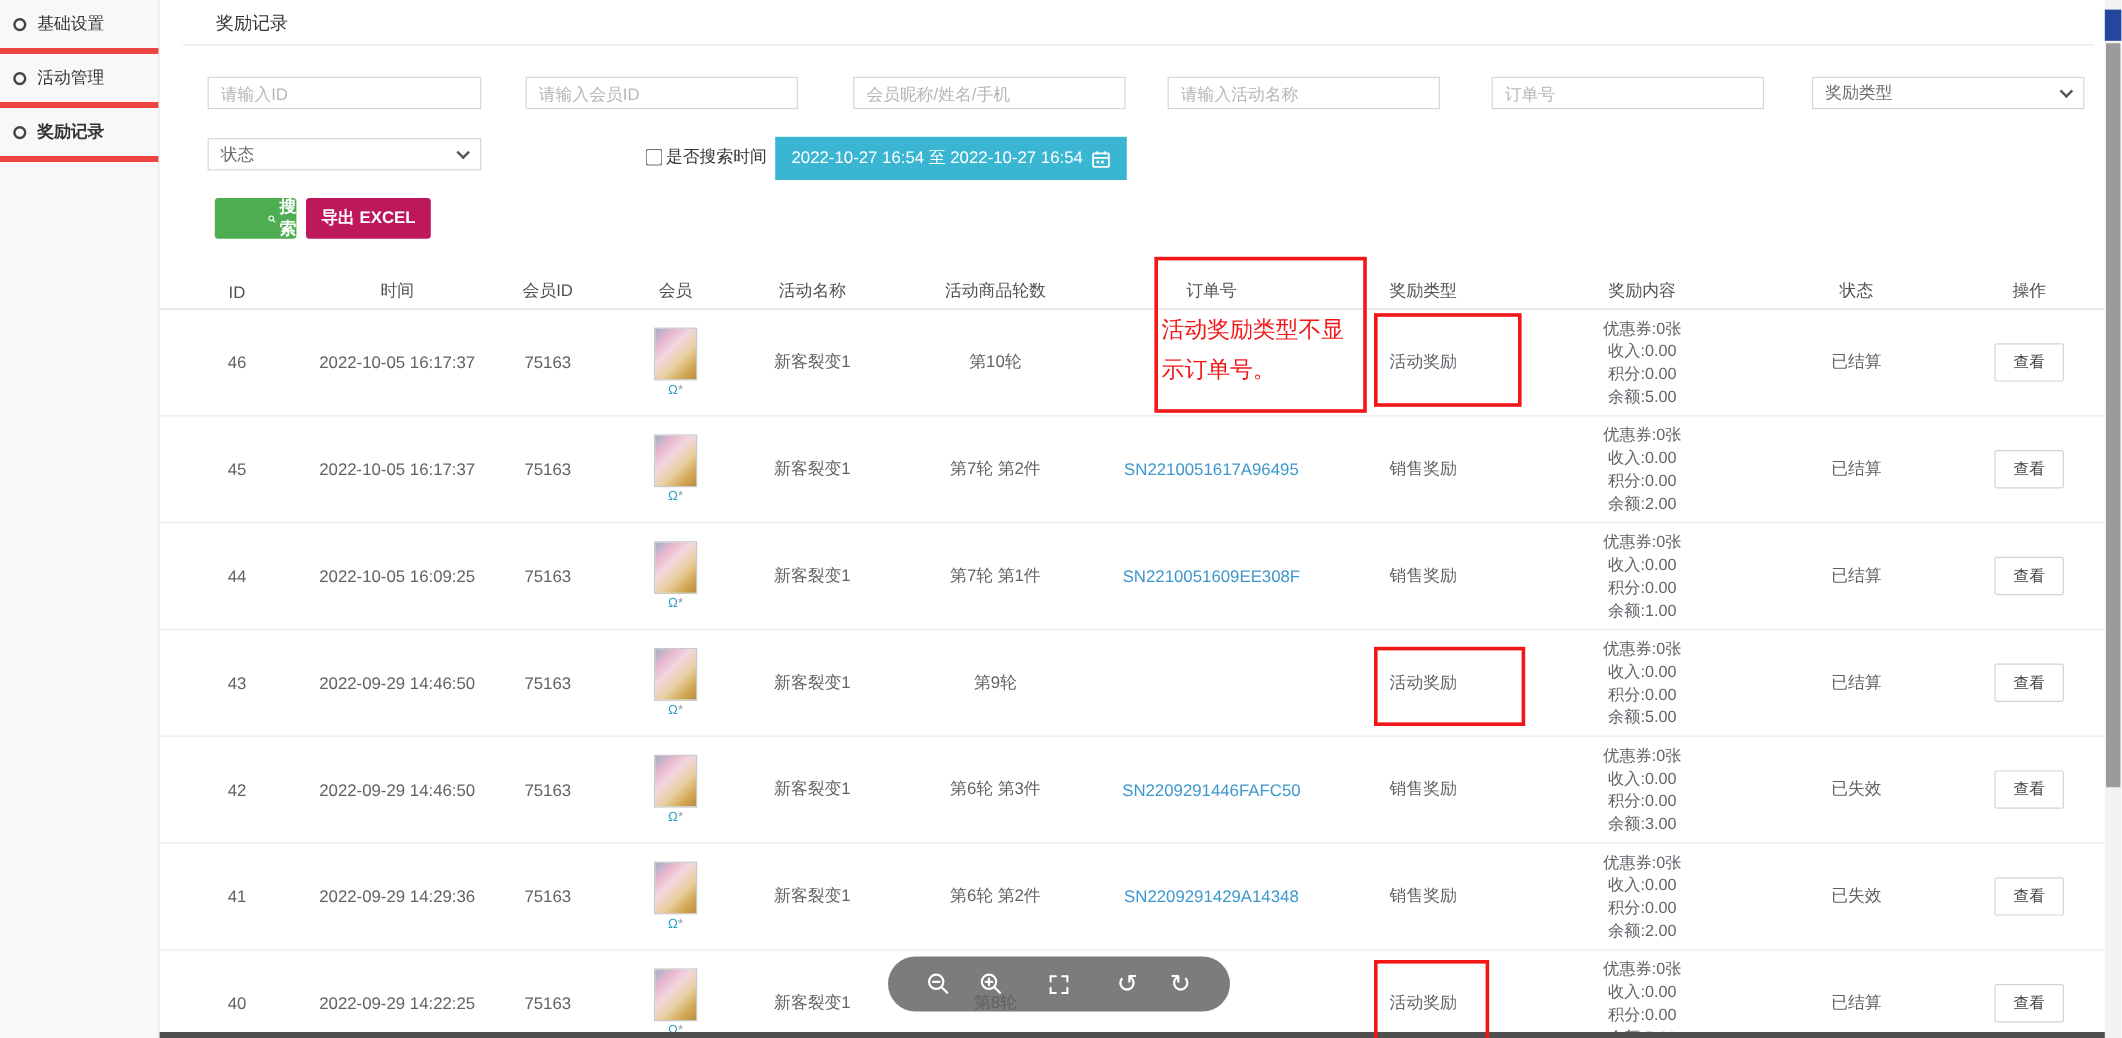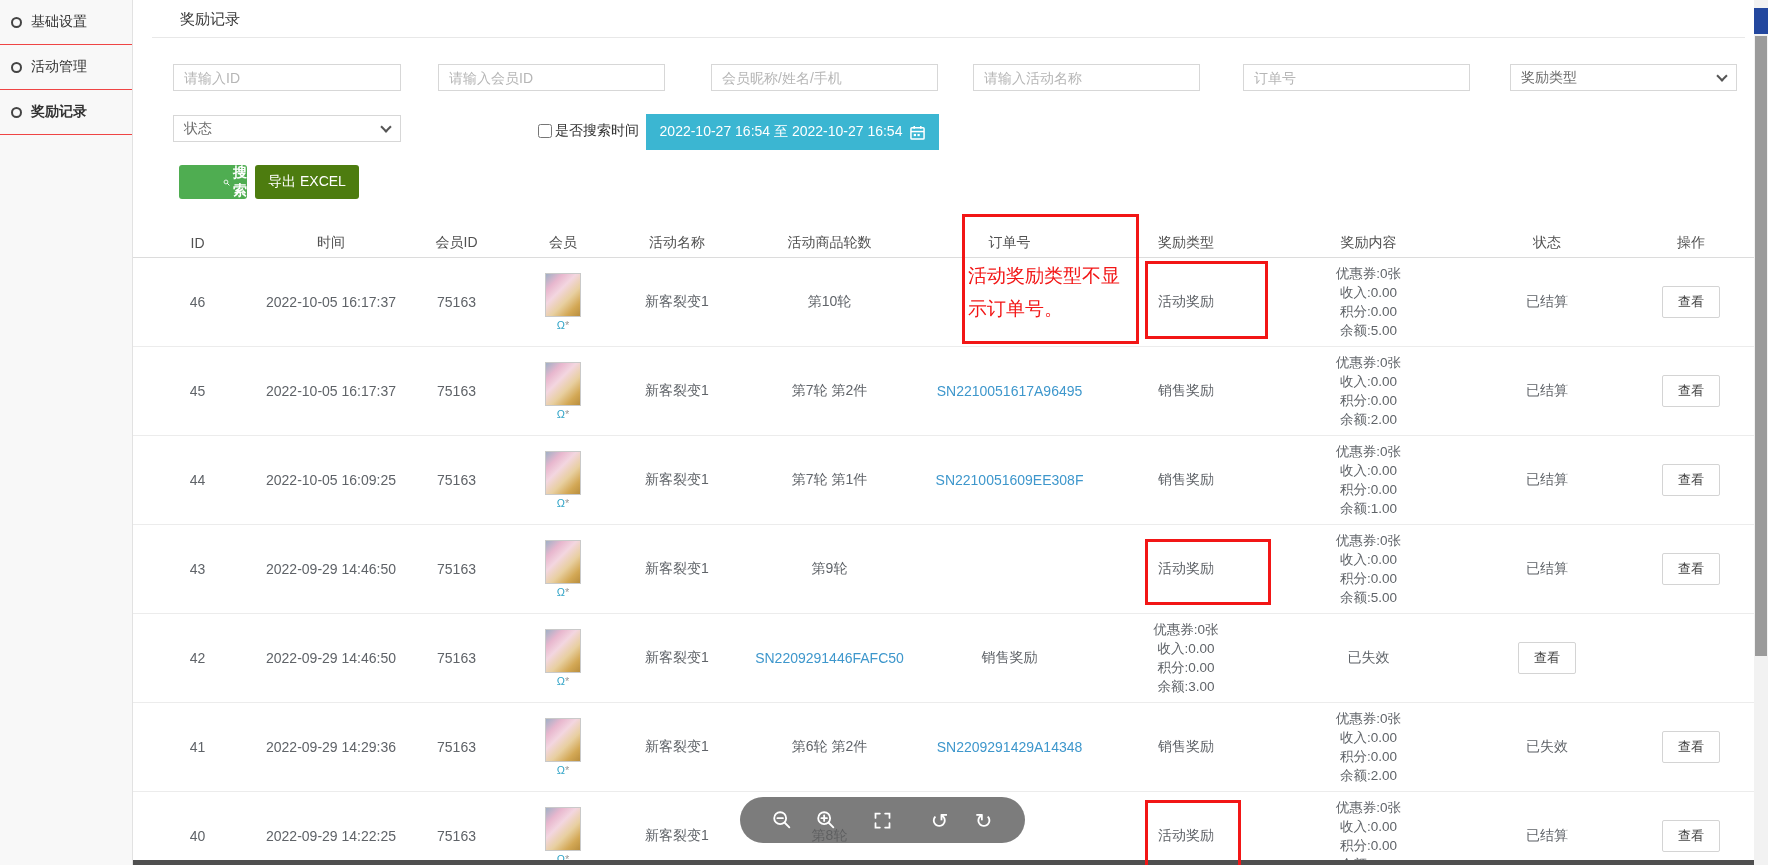--- a/index.html
+++ b/index.html
@@ -4,21 +4,21 @@
 <style>
   * { box-sizing: border-box; margin: 0; padding: 0; }
   html,body { width:1768px; height:865px; overflow:hidden; background:#fff;
     font-family:"Liberation Sans","DejaVu Sans",sans-serif; color:#333; }
   body { position:relative; }
 
   
   .sidebar { position:absolute; left:0; top:0; width:133px; height:100%;
     background:#f8f8f8; border-right:1px solid #e2e2e2; }
   .side-item { height:45px; display:flex; align-items:center; gap:9px; padding-left:11px;
-    border-bottom:1px solid #ef4444; font-size:14px; color:#333; cursor:pointer; }
+    border-bottom:5px solid #ef4444; font-size:14px; color:#333; cursor:pointer; }
   .side-item .circ { width:11px; height:11px; border:2px solid #444; border-radius:50%; flex:0 0 auto; }
   .side-item.active { font-weight:bold; }
 
   
   .main { position:absolute; left:133px; top:0; width:1621px; height:100%; background:#fff; }
   .page-title { position:absolute; left:47px; top:10px; font-size:15px; color:#333; }
   .title-divider { position:absolute; left:19px; right:9px; top:37px; border-top:1px solid #e8e8e8; }
 
   .finput, .fselect { position:absolute; height:27px; border:1px solid #d7d7d7; background:#fff;
     font-size:14px; color:#333; padding:0 10px; outline:none; border-radius:0;
@@ -136,21 +136,21 @@
     </svg>
   </button>
 
   <button class="search-btn" style="background:#4fad51;">
     <svg width="15" height="15" viewBox="0 0 20 20">
       <circle cx="8.5" cy="8.5" r="5.5" fill="none" stroke="#fff" stroke-width="2.4"></circle>
       <line x1="12.8" y1="12.8" x2="17.5" y2="17.5" stroke="#fff" stroke-width="2.8" stroke-linecap="round"></line>
     </svg>
     <span>搜索</span>
   </button>
-  <button class="export-btn" style="background:#4d7c0f;">
+  <button class="export-btn" style="background:#be185d;font-weight:bold;">
     <span>导出 EXCEL</span>
   </button>
 
   <div class="tbl">
     <div class="t-head" id="thead">
         <div class="hcell">ID</div>
         <div class="hcell">时间</div>
         <div class="hcell">会员ID</div>
         <div class="hcell">会员</div>
         <div class="hcell">活动名称</div>
@@ -266,20 +266,21 @@
           <div class="cell">42</div>
           <div class="cell">2022-09-29 14:46:50</div>
           <div class="cell">75163</div>
           <div class="cell">
             <div class="avwrap">
               <div class="avatar"></div>
               <div class="chicon"><span>Ω</span><span class="star">*</span></div>
             </div>
           </div>
           <div class="cell">新客裂变1</div>
+          <div class="cell">第6轮 第3件</div>
           <div class="cell orderlink">SN2209291446FAFC50</div>
           <div class="cell">销售奖励</div>
           <div class="cell content">
             <div>优惠券:0张</div>
             <div>收入:0.00</div>
             <div>积分:0.00</div>
             <div>余额:3.00</div>
           </div>
           <div class="cell">已失效</div>
           <div class="cell">

